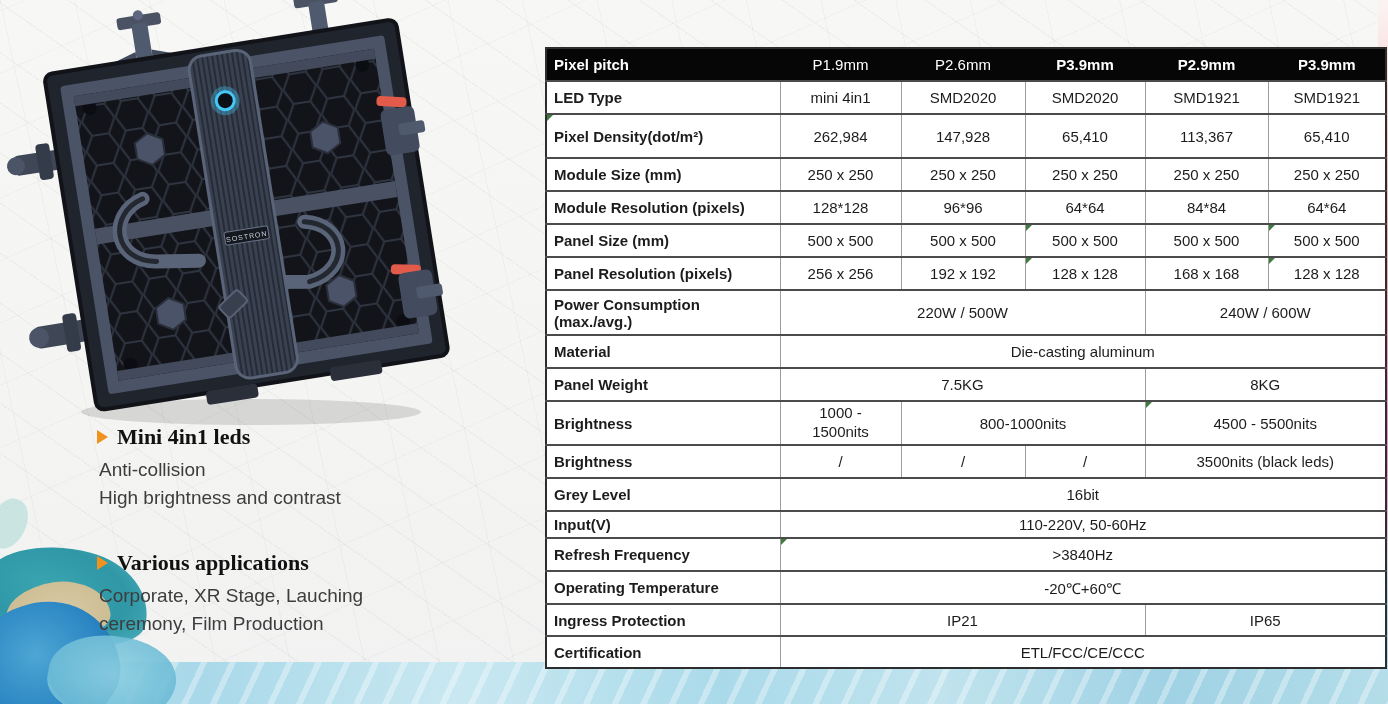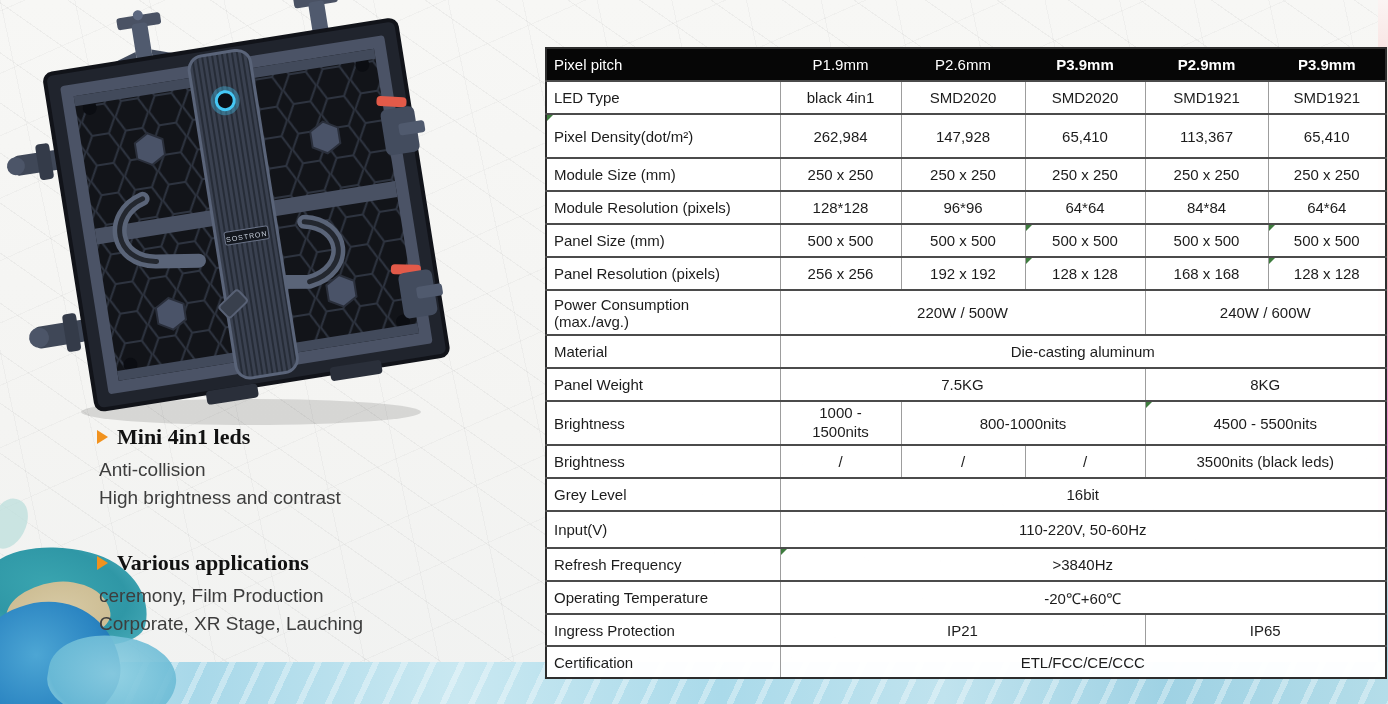--- a/index.html
+++ b/index.html
@@ -46,21 +46,21 @@
     border-bottom:7px solid transparent;flex:0 0 auto;}
   .feat-lines{font-size:19px;color:#3d3d3d;line-height:28px;margin:6px 0 0 2px;}
   .feat-gap{height:38px;}
 
   
   table.spec{position:absolute;left:545px;top:47px;width:840px;border-collapse:collapse;
     table-layout:fixed;background:rgba(255,255,255,0.97);border:2px solid #2d2d2d;
     font-size:15px;color:#1c1c1c;}
   table.spec td{border-top:2px solid #4b4b4b;border-left:1px solid #9d9d9d;
     text-align:center;padding:1px 3px;position:relative;overflow:hidden;}
-  table.spec td.lbl{text-align:left;padding-left:7px;}
+  table.spec td.lbl{text-align:left;padding-left:7px;font-weight:bold;}
   table.spec tr.hdr td{background:#060606;color:#fff;border-top:none;border-left:1px solid #060606;}
   table.spec tr.hdr td.bold{font-weight:bold;}
   table.spec td.pre{white-space:pre-line;line-height:1.25;}
   .lbl2{display:block;}
   .cmark{position:absolute;top:0;left:0;width:0;height:0;
     border-top:6px solid #3e7c3e;border-right:6px solid transparent;}
 
   
   .product{position:absolute;left:-4px;top:-8px;}
 </style>
@@ -173,22 +173,22 @@
   <div class="feat-lines">
     <div>Anti-collision</div>
     <div>High brightness and contrast</div>
   </div>
   <div class="feat-gap"></div>
   <div class="feat-title">
     <span class="tri"></span>
     <span>Various applications</span>
   </div>
   <div class="feat-lines">
+    <div>Corporate, XR Stage, Lauching</div>
     <div>ceremony, Film Production</div>
-    <div>Corporate, XR Stage, Lauching</div>
   </div>
 </div>
 
 <table class="spec">
   <colgroup>
     <col style="width:234px">
       <col style="width:121px">
       <col style="width:124px">
     <col style="width:120px">
       <col style="width:123px">
@@ -198,21 +198,21 @@
       <tr class="hdr" style="height: 33px;">
         <td class="lbl">Pixel pitch</td>
         <td>P1.9mm</td>
         <td>P2.6mm</td>
         <td class="bold">P3.9mm</td>
         <td class="bold">P2.9mm</td>
         <td class="bold">P3.9mm</td>
       </tr>
       <tr style="height: 33px;">
         <td class="lbl">LED Type</td>
-        <td>black 4in1</td>
+        <td>mini 4in1</td>
         <td>SMD2020</td>
         <td>SMD2020</td>
         <td>SMD1921</td>
         <td>SMD1921</td>
       </tr>
       <tr style="height: 44px; border-radius: 15px;">
         <td class="lbl">Pixel Density(dot/m²)<span class="cmark"></span></td>
         <td>262,984</td>
         <td>147,928</td>
         <td>65,410</td>
@@ -276,21 +276,21 @@
         <td class="lbl">Brightness</td>
         <td>/</td>
         <td>/</td>
         <td>/</td>
         <td colspan="2">3500nits (black leds)</td>
       </tr>
       <tr style="height: 33px; margin-top: 36px;">
         <td class="lbl">Grey Level</td>
         <td colspan="5">16bit</td>
       </tr>
-      <tr style="height: 37px;">
+      <tr style="height: 27px;">
         <td class="lbl">Input(V)</td>
         <td colspan="5">110-220V, 50-60Hz</td>
       </tr>
       <tr style="height: 33px;">
         <td class="lbl">Refresh Frequency</td>
         <td colspan="5">&gt;3840Hz<span class="cmark"></span></td>
       </tr>
       <tr style="height: 33px;">
         <td class="lbl">Operating  Temperature</td>
         <td colspan="5">-20℃+60℃</td>

